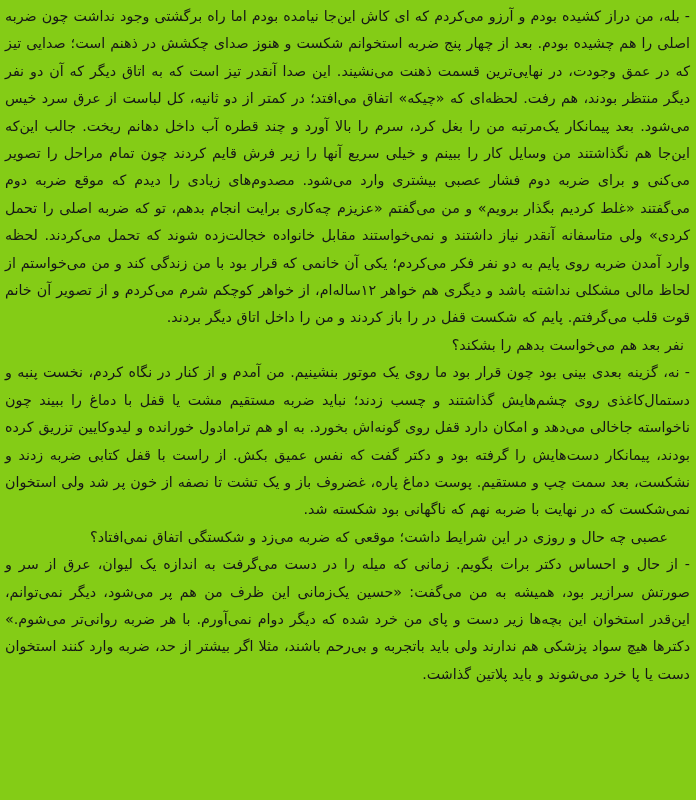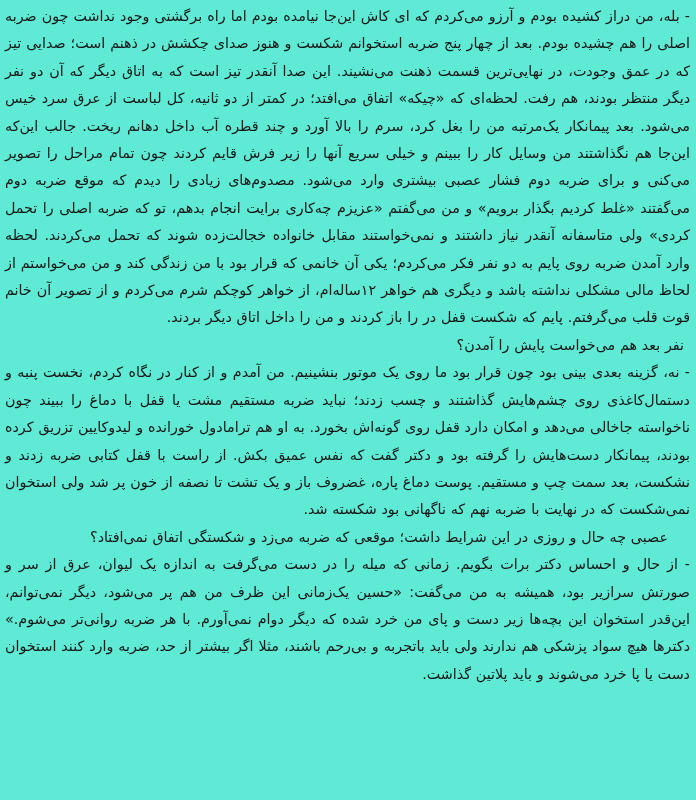--- a/index.html
+++ b/index.html
@@ -50,25 +50,25 @@
   .question-line {
     padding-right: 22px;
   }
   .tail-line {
     padding-right: 6px;
   }
 </style>
 </head>
 <body style="background: rgb(255, 255, 255);">
 
-<div id="page" dir="rtl" style="background: #5eead4; color: rgb(22, 22, 22);">
+<div id="page" dir="rtl" style="background: #84cc16; color: rgb(22, 22, 22);">
 
   <p class="para">- بله، من دراز کشیده بودم و آرزو می‌کردم که ای کاش این‌جا نیامده بودم اما راه برگشتی وجود نداشت چون ضربه اصلی را هم چشیده بودم. بعد از چهار پنج ضربه استخوانم شکست و هنوز صدای چکشش در ذهنم است؛ صدایی تیز که در عمق وجودت، در نهایی‌ترین قسمت ذهنت می‌نشیند. این صدا آنقدر تیز است که به اتاق دیگر که آن دو نفر دیگر منتظر بودند، هم رفت. لحظه‌ای که «چیکه» اتفاق می‌افتد؛ در کمتر از دو ثانیه، کل لباست از عرق سرد خیس می‌شود. بعد پیمانکار یک‌مرتبه من را بغل کرد، سرم را بالا آورد و چند قطره آب داخل دهانم ریخت. جالب این‌که این‌جا هم نگذاشتند من وسایل کار را ببینم و خیلی سریع آنها را زیر فرش قایم کردند چون تمام مراحل را تصویر می‌کنی و برای ضربه دوم فشار عصبی بیشتری وارد می‌شود. مصدوم‌های زیادی را دیدم که موقع ضربه دوم می‌گفتند «غلط کردیم بگذار برویم» و من می‌گفتم «عزیزم چه‌کاری برایت انجام بدهم، تو که ضربه اصلی را تحمل کردی» ولی متاسفانه آنقدر نیاز داشتند و نمی‌خواستند مقابل خانواده خجالت‌زده شوند که تحمل می‌کردند. لحظه وارد آمدن ضربه روی پایم به دو نفر فکر می‌کردم؛ یکی آن خانمی که قرار بود با من زندگی کند و من می‌خواستم از لحاظ مالی مشکلی نداشته باشد و دیگری هم خواهر ۱۲ساله‌ام، از خواهر کوچکم شرم می‌کردم و از تصویر آن خانم قوت قلب می‌گرفتم. پایم که شکست قفل در را باز کردند و من را داخل اتاق دیگر بردند.</p>
 
-  <p class="para tail-line">نفر بعد هم می‌خواست پایش را آمدن؟</p>
+  <p class="para tail-line">نفر بعد هم می‌خواست بدهم را بشکند؟</p>
 
   <p class="para">- نه، گزینه بعدی بینی بود چون قرار بود ما روی یک موتور بنشینیم. من آمدم و از کنار در نگاه کردم، نخست پنبه و دستمال‌کاغذی روی چشم‌هایش گذاشتند و چسب زدند؛ نباید ضربه مستقیم مشت یا قفل با دماغ را ببیند چون ناخواسته جاخالی می‌دهد و امکان دارد قفل روی گونه‌اش بخورد. به او هم ترامادول خورانده و لیدوکایین تزریق کرده بودند، پیمانکار دست‌هایش را گرفته بود و دکتر گفت که نفس عمیق بکش. از راست با قفل کتابی ضربه زدند و نشکست، بعد سمت چپ و مستقیم. پوست دماغ پاره، غضروف باز و یک تشت تا نصفه از خون پر شد ولی استخوان نمی‌شکست که در نهایت با ضربه نهم که ناگهانی بود شکسته شد.</p>
 
   <p class="para question-line">عصبی چه حال و روزی در این شرایط داشت؛ موقعی که ضربه می‌زد و شکستگی اتفاق نمی‌افتاد؟</p>
 
   <p class="para">- از حال و احساس دکتر برات بگویم. زمانی که میله را در دست می‌گرفت به اندازه یک لیوان، عرق از سر و صورتش سرازیر بود، همیشه به من می‌گفت: «حسین یک‌زمانی این ظرف من هم پر می‌شود، دیگر نمی‌توانم، این‌قدر استخوان این بچه‌ها زیر دست و پای من خرد شده که دیگر دوام نمی‌آورم. با هر ضربه روانی‌تر می‌شوم.» دکترها هیچ سواد پزشکی هم ندارند ولی باید باتجربه و بی‌رحم باشند، مثلا اگر بیشتر از حد، ضربه وارد کنند استخوان دست یا پا خرد می‌شوند و باید پلاتین گذاشت.</p>
 
 </div>
 
 </body></html>

